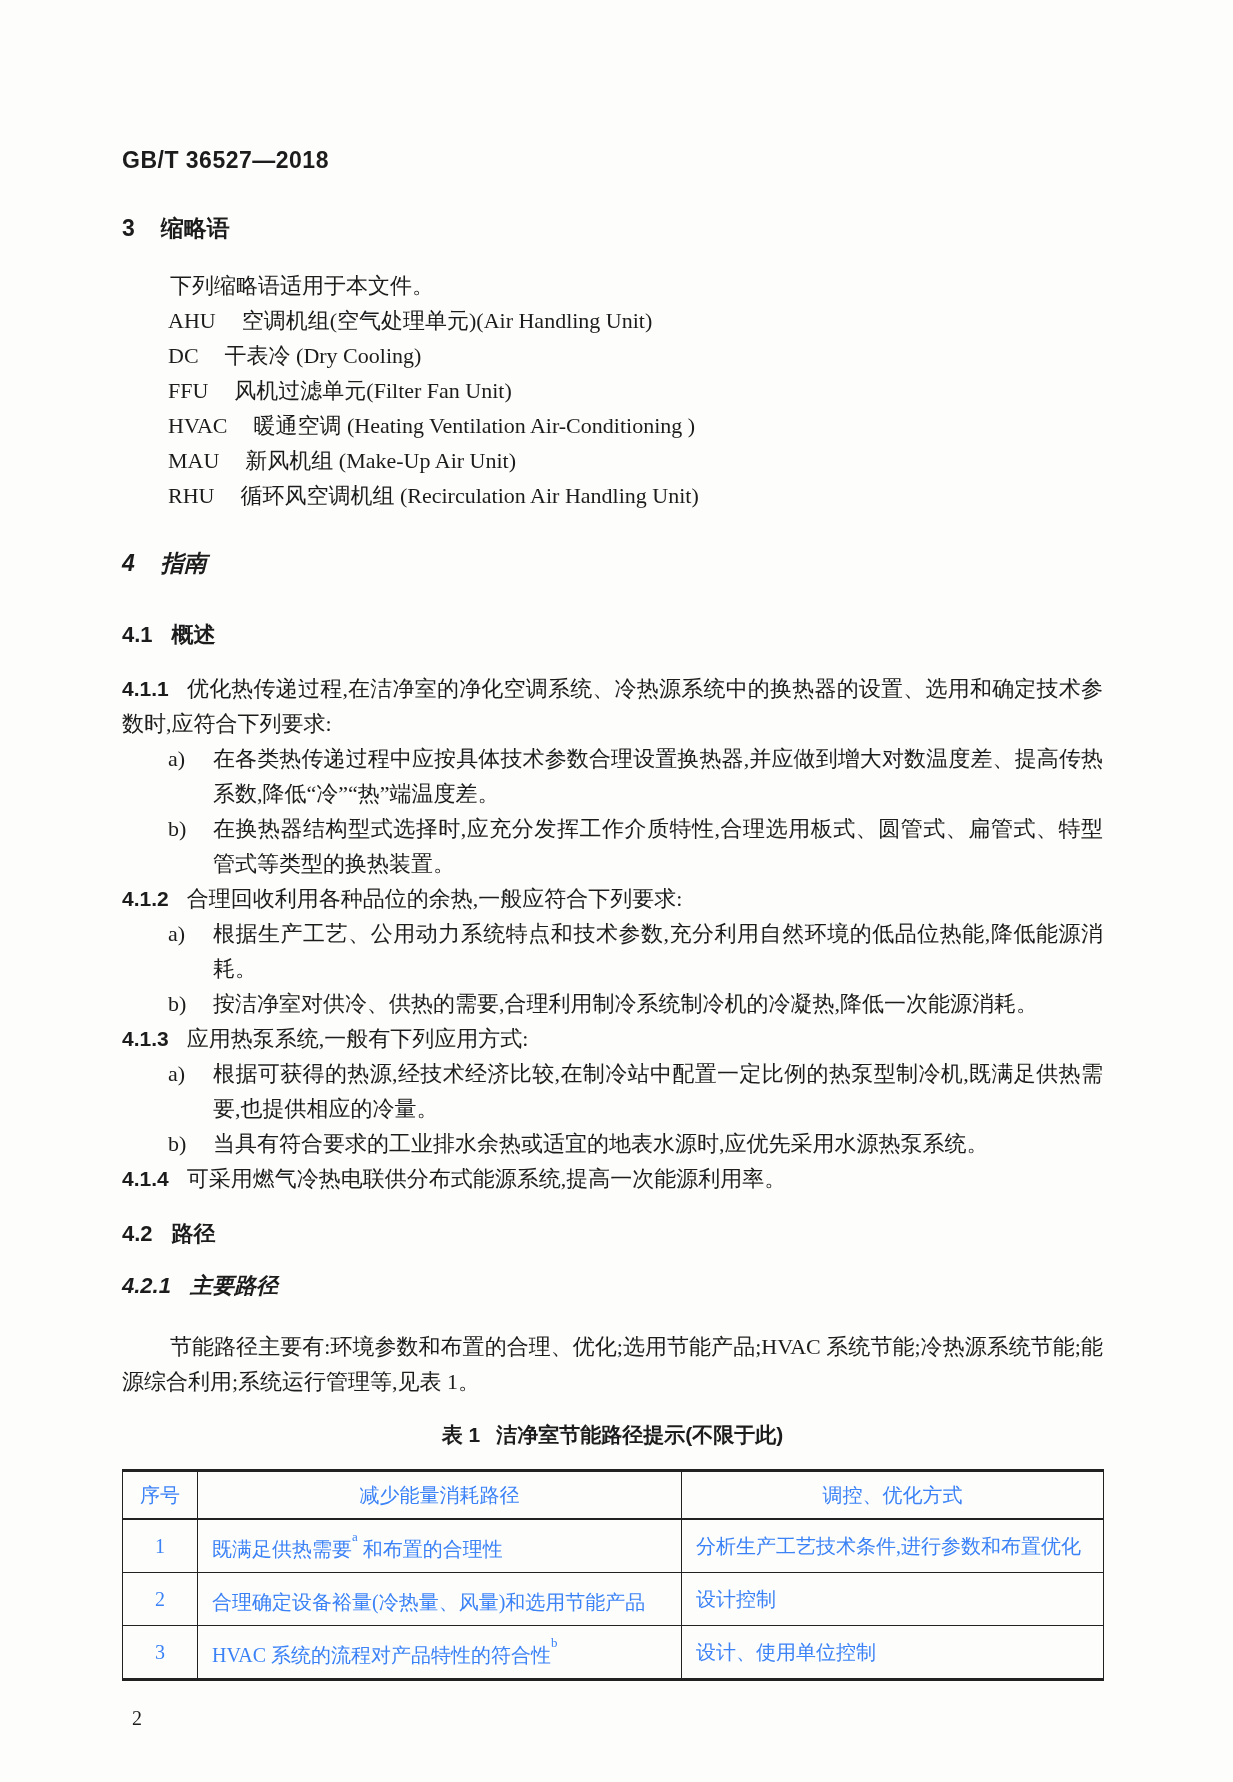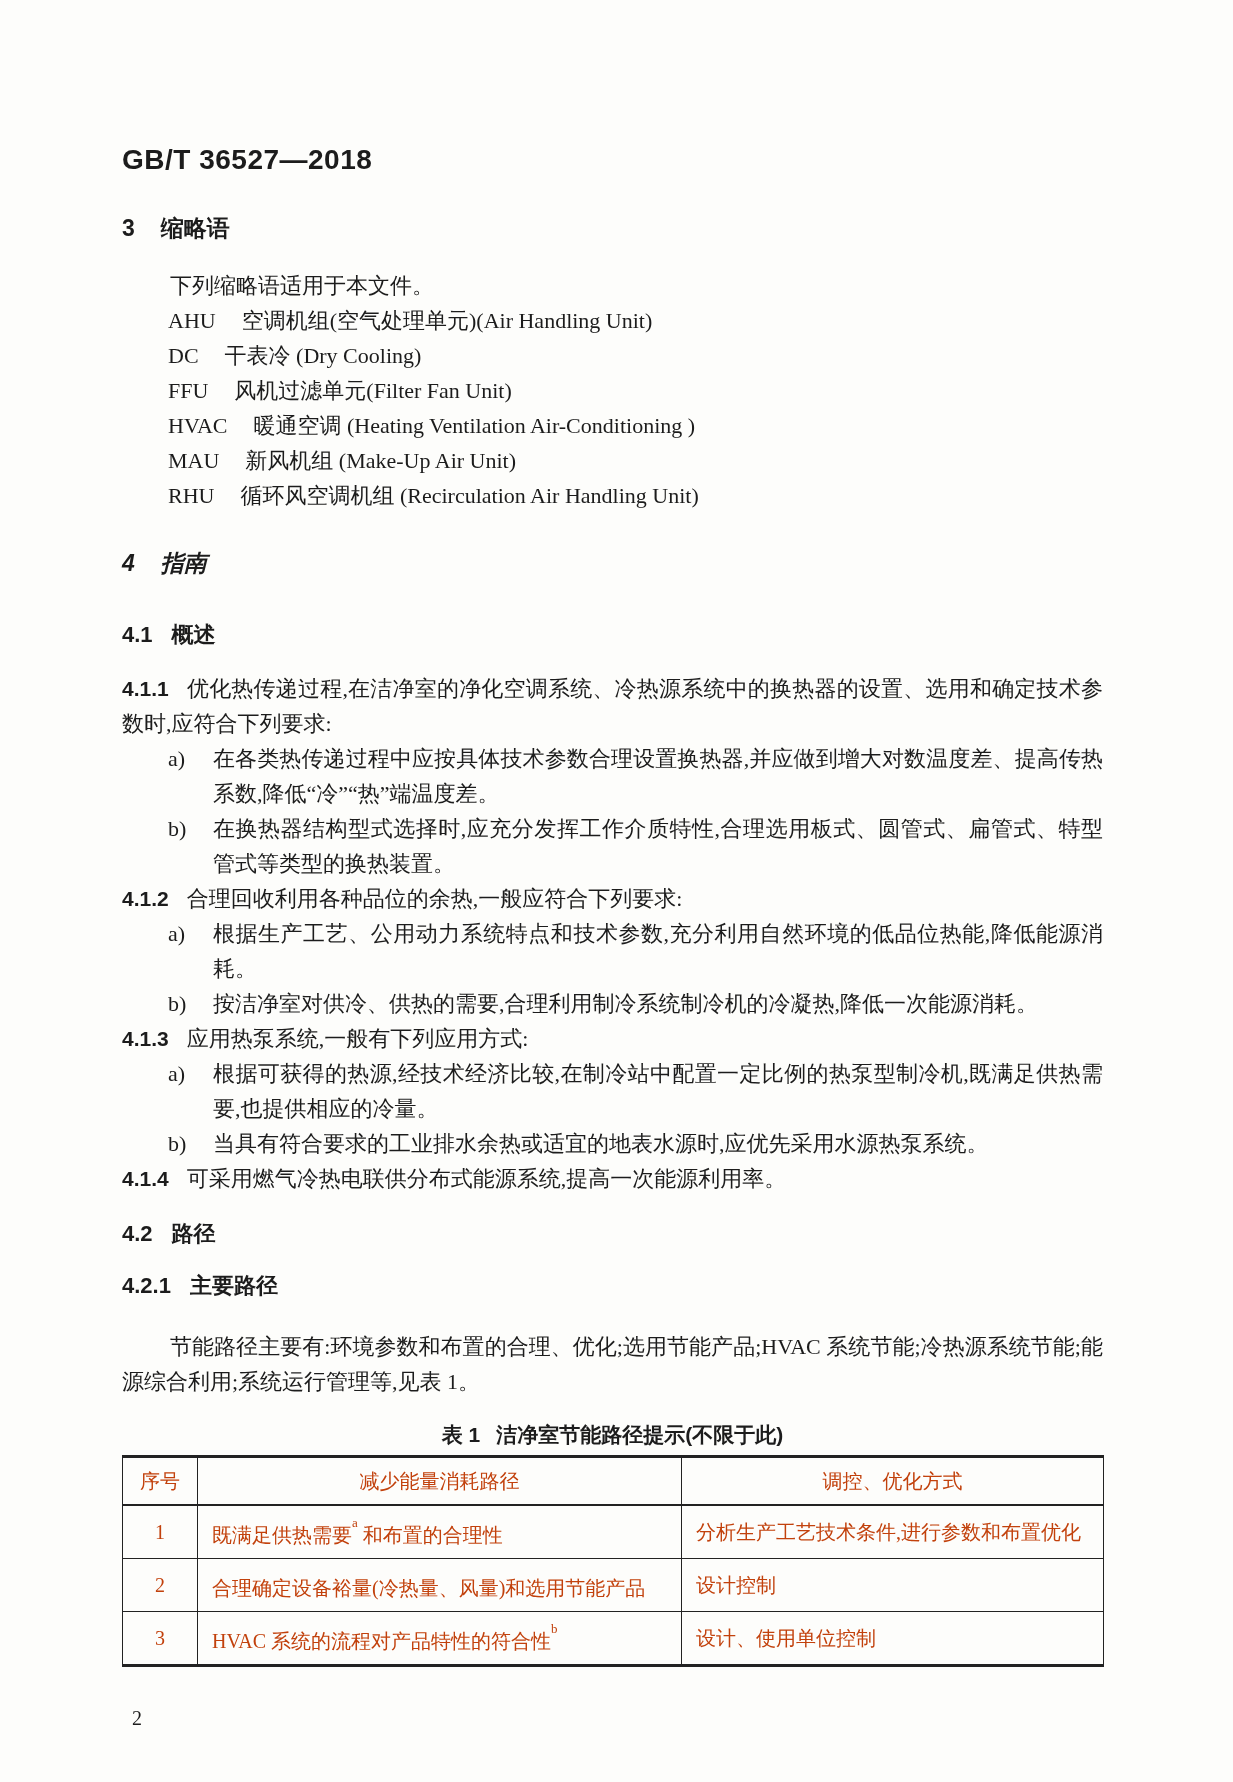--- a/index.html
+++ b/index.html
@@ -20,21 +20,21 @@
     font-size: 22px;
     line-height: 35px;
     overflow: hidden;
   }
   p { margin: 0; }
 
   
   .std-no {
     font-family: "Liberation Sans", "DejaVu Sans", sans-serif;
     font-weight: 700;
-    font-size: 28px;
+    font-size: 23px;
     line-height: 28px;
     letter-spacing: 0.5px;
   }
 
   
   .h-top, .h-sub, .h-sub3 {
     font-family: "Liberation Sans", "DejaVu Sans", sans-serif;
     font-weight: 700;
     line-height: 28px;
   }
@@ -43,21 +43,21 @@
   .h-sub3 { font-size: 22px; }
   .h-no { margin-right: 26px; }
   .h-no-sub { margin-right: 19px; }
 
   .m-sec3   { margin-top: 40px; }
   .m-intro  { margin-top: 26px; }
   .m-sec4   { margin-top: 36px; font-style: italic; }
   .m-sec41  { margin-top: 44px; }
   .m-c411   { margin-top: 14px; }
   .m-sec42  { margin-top: 24px; }
-  .m-sec421 { margin-top: 24px; }
+  .m-sec421 { margin-top: 24px; font-style: italic; }
   .m-para   { margin-top: 16px; }
 
   .body-just { text-align: justify; }
   .ind2 { text-indent: 48px; }
 
   
   .abbr-row { padding-left: 46px; }
   .abbr-term { margin-right: 26px; }
 
   
@@ -87,28 +87,28 @@
     text-align: center;
     font-family: "Liberation Sans", "DejaVu Sans", sans-serif;
     font-weight: 700;
     font-size: 21px;
     line-height: 28px;
   }
   .cap-label { margin-right: 16px; text-align: center; }
 
   
   table.tbl {
-    margin-top: 6px;
+    margin-top: 20px;
     border-collapse: collapse;
     table-layout: fixed;
     width: 981px;
     font-family: "Liberation Serif", "DejaVu Serif", serif;
     font-size: 20px;
     line-height: 26px;
-    color: #c2410c;
+    color: #3b82f6;
     border-top: 3px solid #222;
     border-bottom: 3px solid #222;
   }
   .tbl th, .tbl td {
     border: 1.5px solid #222;
     font-weight: 400;
   }
   .tbl th {
     height: 44px;
     text-align: center;

